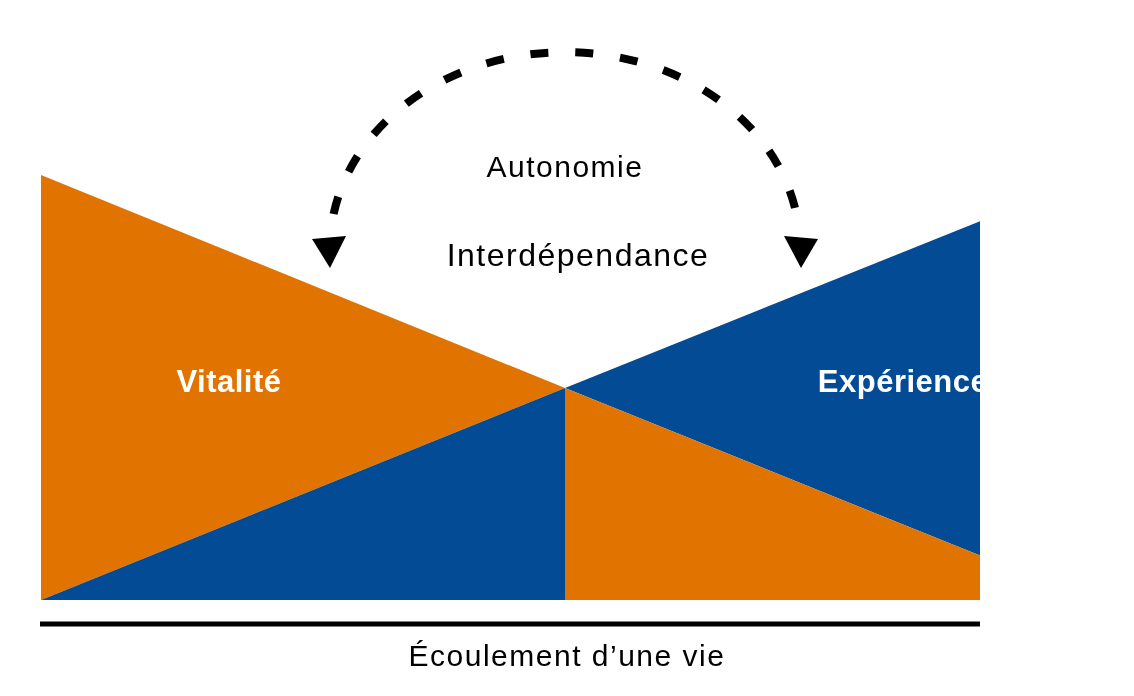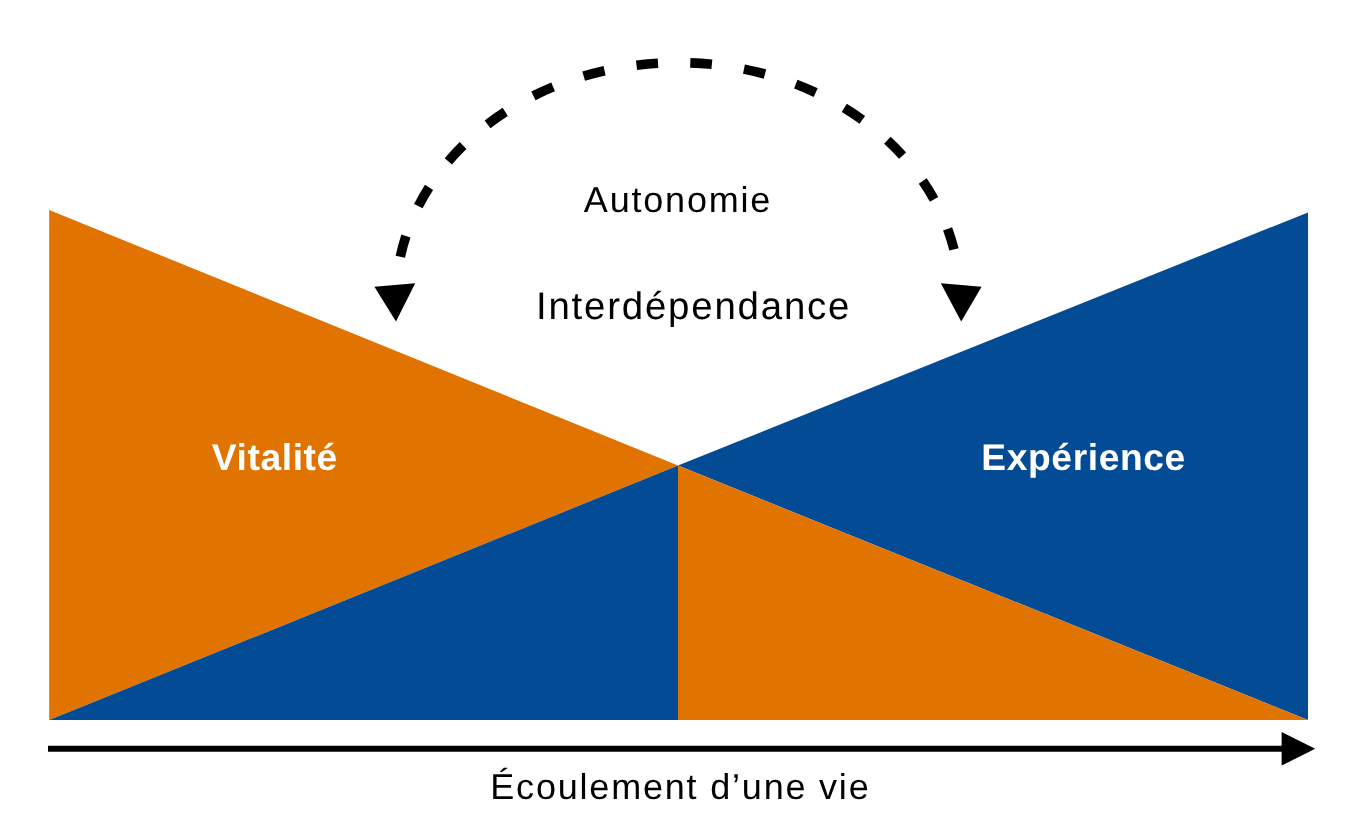--- a/index.html
+++ b/index.html
@@ -2,21 +2,21 @@
 <html><head>
 <meta charset="utf-8">
 <style>
   html, body {
     margin: 0;
     padding: 0;
     background: #ffffff;
   }
   .canvas {
     position: relative;
-    width: 1134px;
+    width: 980px;
     height: 696px;
     background: #ffffff;
     overflow: hidden;
   }
   svg.diagram {
     display: block;
     width: 1134px;
     height: 696px;
   }
   .txt-regular {

